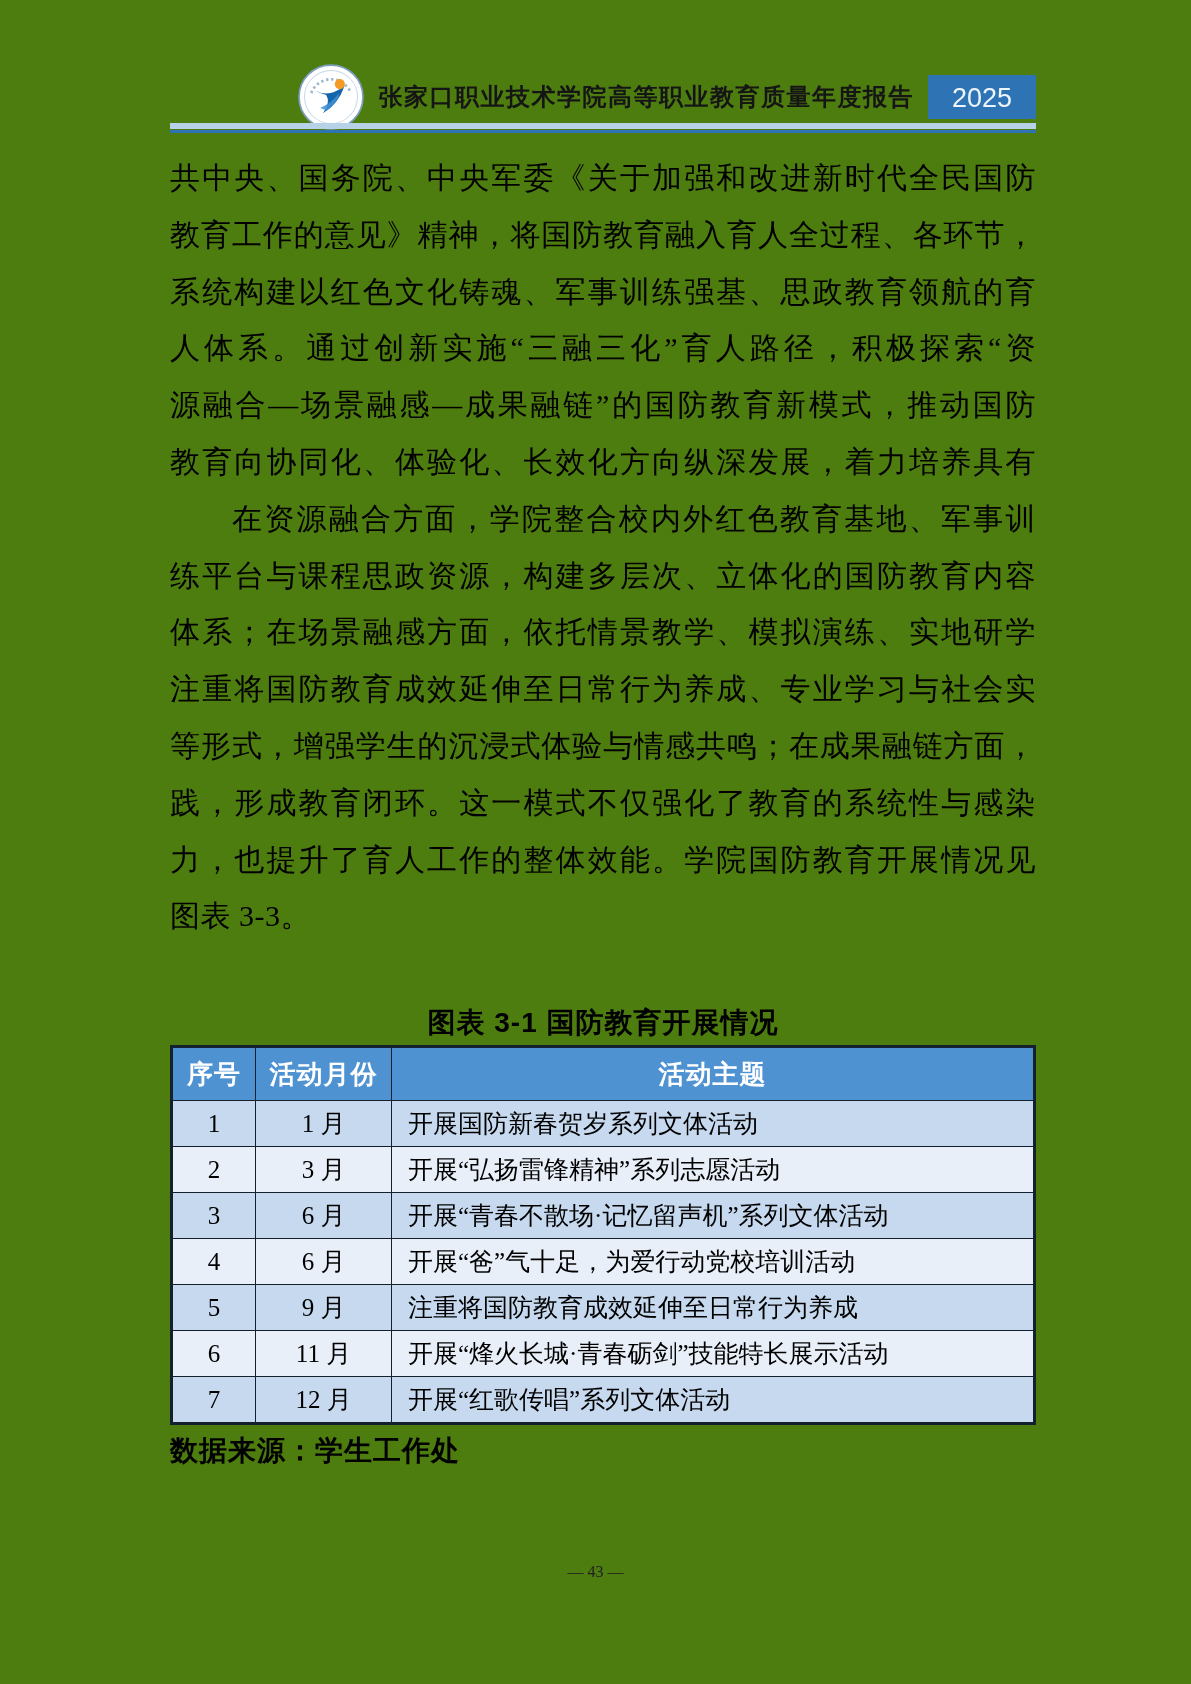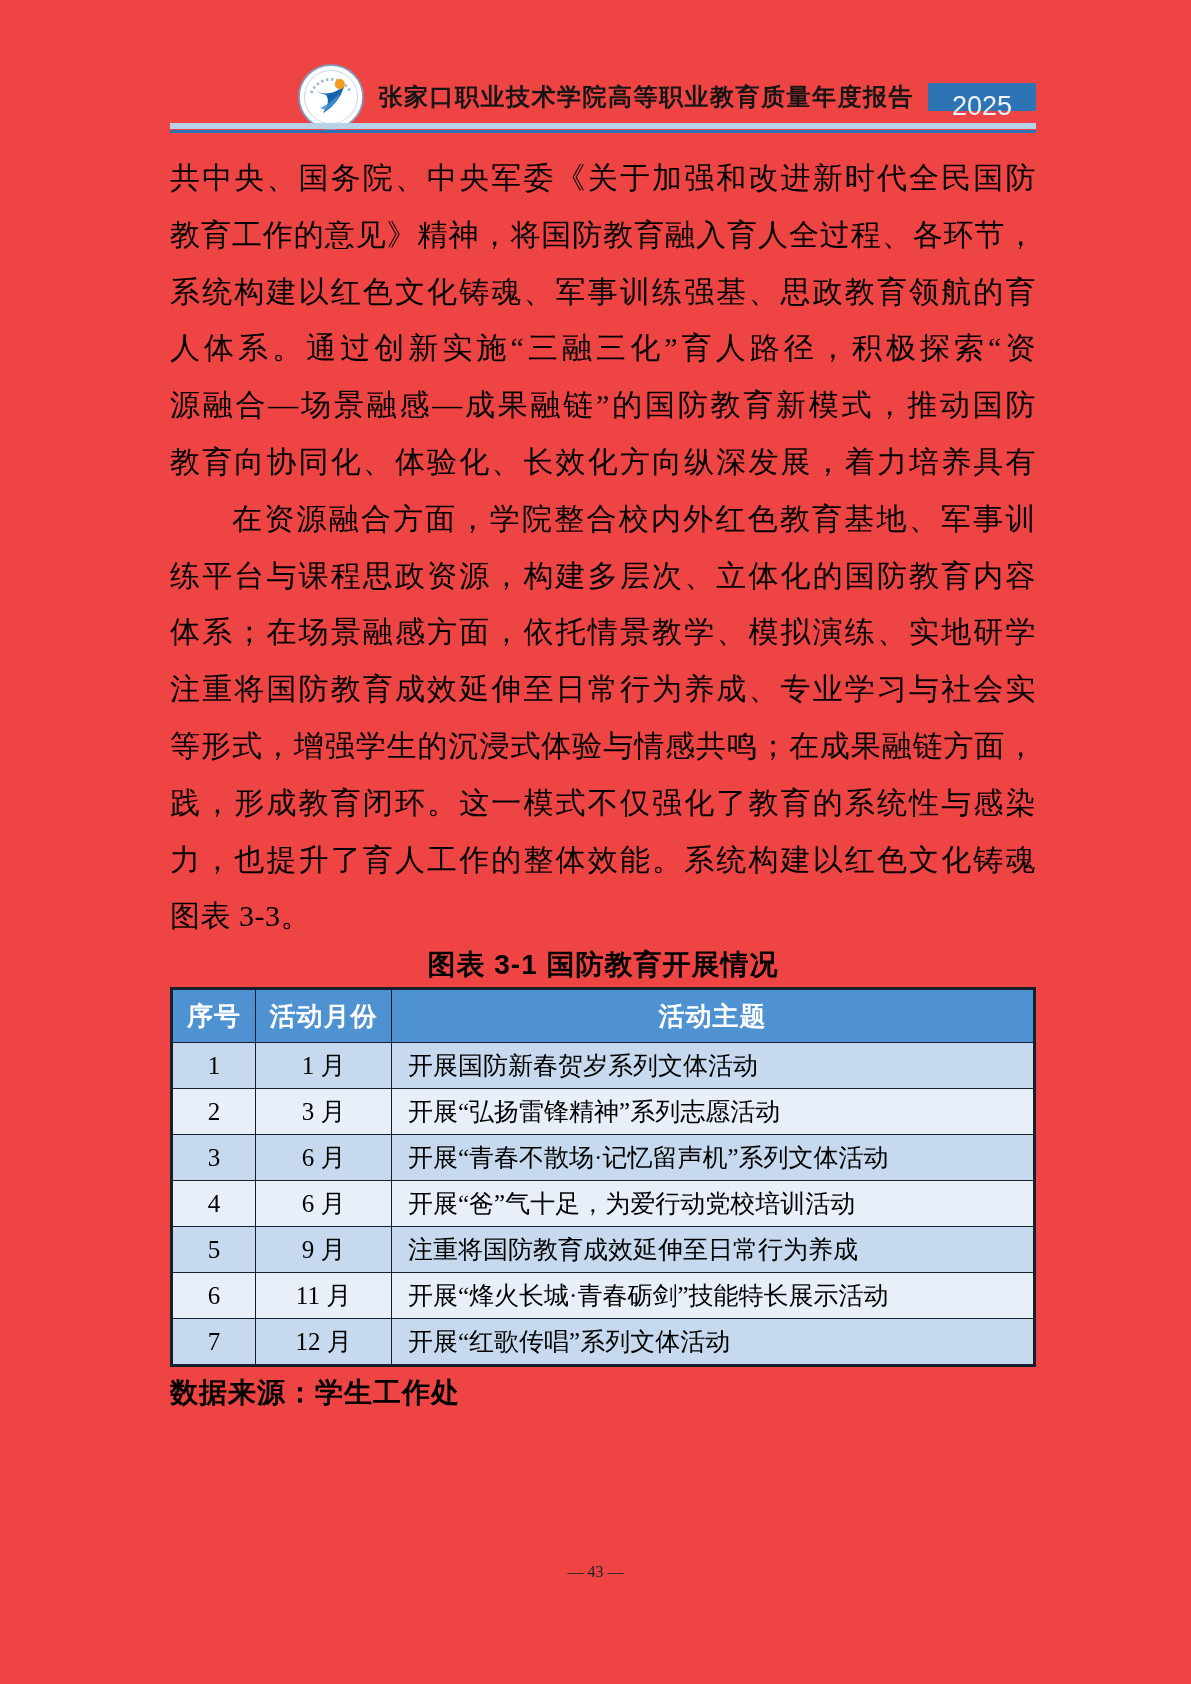--- a/index.html
+++ b/index.html
@@ -1,53 +1,53 @@
 <!DOCTYPE html>
 <html><head>
 <meta charset="utf-8">
 <style>
   html,body { margin:0; padding:0; background:#ffffff; }
   .page {
-    position:relative; width:1191px; height:1684px; background:#ef4444;
+    position:relative; width:1191px; height:1684px; background:#4d7c0f;
     overflow:hidden; color:#000;
     font-family:"Liberation Serif","DejaVu Serif",serif;
   }
   
   .header-inner {
     position:absolute; top:64px; left:170px; width:866px; height:66px;
     display:flex; align-items:center; justify-content:flex-end; gap:14px;
   }
   .logo { width:68px; height:68px; flex:0 0 auto; }
   .header-title {
     font-size:24px; font-weight:700; letter-spacing:1.5px; white-space:nowrap;
     color:#151515;
   }
   .year-badge {
-    width:108px; height:28px; line-height:46px; text-align:center;
+    width:108px; height:44px; line-height:46px; text-align:center;
     background:#2e74b5; color:#eef4fb; font-size:27px;
     font-family:"Liberation Sans","DejaVu Sans",sans-serif;
   }
   .header-rule { position:absolute; top:123px; left:170px; width:866px; }
   .rule-light { height:6px; background:#b7d1e6; }
   .rule-dark  { height:3px; background:#2e74b5; margin-top:1px; }
 
   
   .doc-main { position:absolute; top:150px; left:170px; width:866px; }
   .para { margin:0; }
   .tline {
     font-size:30px; height:56.8px; line-height:56.8px;
     text-align:justify; text-align-last:justify;
     overflow:hidden; white-space:nowrap; letter-spacing:0.5px;
   }
   .tline.last { text-align-last:left; }
   .tline.indent { text-indent:62px; }
 
   
   .table-caption {
-    height:40px; line-height:40px; text-align:center;
+    margin-top:58px; height:40px; line-height:40px; text-align:center;
     font-family:"Liberation Sans","DejaVu Sans",sans-serif;
     font-weight:700; font-size:28px; letter-spacing:1px;
   }
   table.activity {
     margin-top:2px; width:866px; border-collapse:collapse; table-layout:fixed;
     border:3px solid #15202e;
   }
   table.activity th, table.activity td {
     border:1.6px solid #15202e; vertical-align:middle; padding:0;
   }
@@ -106,21 +106,21 @@
       <div class="tline">教育向协同化、体验化、长效化方向纵深发展，着力培养具有</div>
     </div>
 
     <div class="para">
       <div class="tline indent">在资源融合方面，学院整合校内外红色教育基地、军事训</div>
       <div class="tline">练平台与课程思政资源，构建多层次、立体化的国防教育内容</div>
       <div class="tline">体系；在场景融感方面，依托情景教学、模拟演练、实地研学</div>
       <div class="tline">注重将国防教育成效延伸至日常行为养成、专业学习与社会实</div>
       <div class="tline">等形式，增强学生的沉浸式体验与情感共鸣；在成果融链方面，</div>
       <div class="tline">践，形成教育闭环。这一模式不仅强化了教育的系统性与感染</div>
-      <div class="tline">力，也提升了育人工作的整体效能。系统构建以红色文化铸魂</div>
+      <div class="tline">力，也提升了育人工作的整体效能。学院国防教育开展情况见</div>
       <div class="tline last">图表 3-3。</div>
     </div>
 
     <div class="table-caption">图表 3-1 国防教育开展情况</div>
 
     <table class="activity">
       <colgroup>
           <col style="width:84px">
           <col style="width:136px">
           <col>

